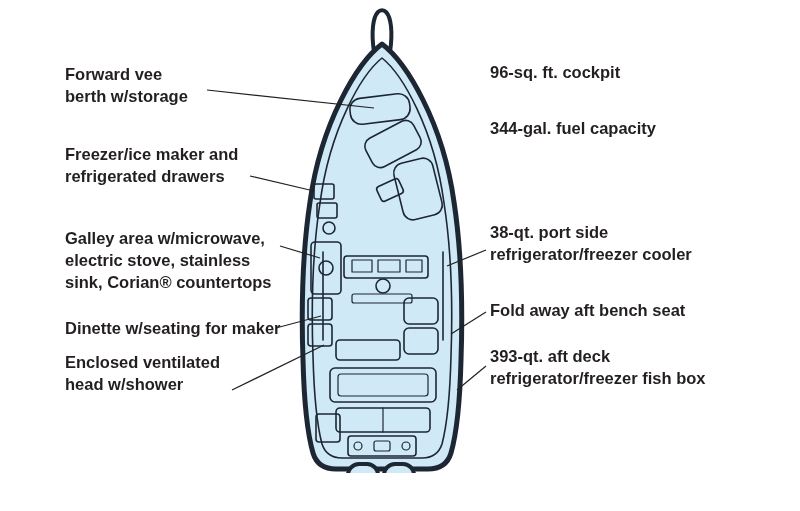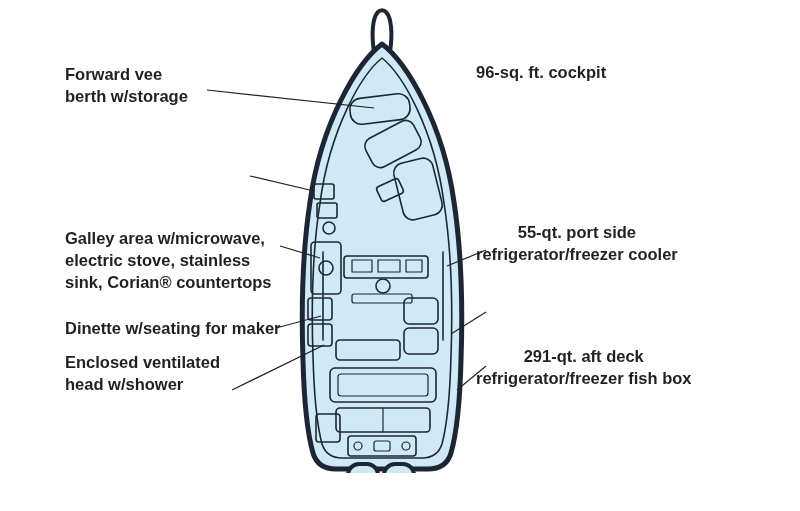--- a/index.html
+++ b/index.html
@@ -19,21 +19,21 @@
   #boat-svg{position:absolute;left:0;top:0;}
   .callout{
     position:absolute;
     white-space:pre-line;
     color:var(--text);
     font-size:16.5px;
     font-weight:700;
     line-height:1.32;
   }
   .left-col{left:65px;text-align:left;}
-  .right-col{left:476px;text-align:center;}
+  .right-col{left:490px;text-align:left;}
   .l1{top:64px;}
   .l2{top:144px;}
   .l3{top:228px;}
   .l4{top:318px;}
   .l5{top:352px;}
   .r1{top:62px;}
   .r2{top:118px;}
   .r3{top:222px;}
   .r4{top:300px;}
   .r5{top:346px;}
@@ -126,26 +126,30 @@
       <line x1="276" y1="328" x2="321" y2="316"></line>
       <line x1="232" y1="390" x2="324" y2="345"></line>
       <line x1="486" y1="250" x2="447" y2="266"></line>
       <line x1="486" y1="312" x2="451" y2="334"></line>
       <line x1="486" y1="366" x2="457" y2="390"></line>
     </g>
   </svg>
 
   <div class="callout left-col l1">Forward vee
 berth w/storage</div>
+  <div class="callout left-col l2">Freezer/ice maker and
+refrigerated drawers</div>
   <div class="callout left-col l3">Galley area w/microwave,
 electric stove, stainless
 sink, Corian® countertops</div>
   <div class="callout left-col l4">Dinette w/seating for maker</div>
   <div class="callout left-col l5">Enclosed ventilated
 head w/shower</div>
 
   <div class="callout right-col r1">96-sq. ft. cockpit</div>
-  <div class="callout right-col r3">55-qt. port side
+  <div class="callout right-col r2">344-gal. fuel capacity</div>
+  <div class="callout right-col r3">38-qt. port side
 refrigerator/freezer cooler</div>
-  <div class="callout right-col r5">291-qt. aft deck
+  <div class="callout right-col r4">Fold away aft bench seat</div>
+  <div class="callout right-col r5">393-qt. aft deck
 refrigerator/freezer fish box</div>
 
 </div>
 
 </body></html>

